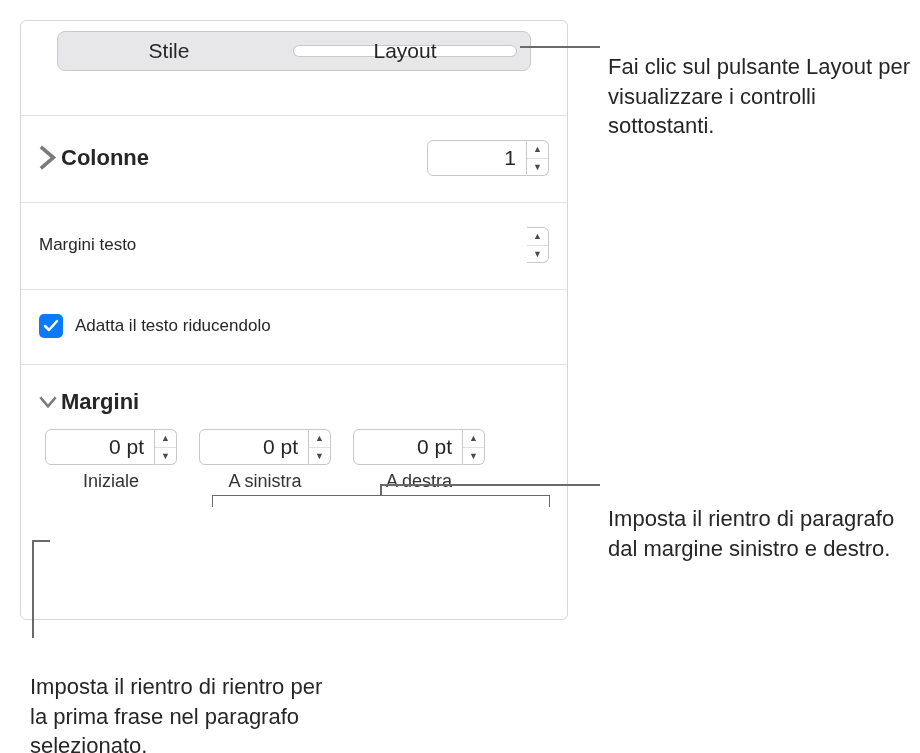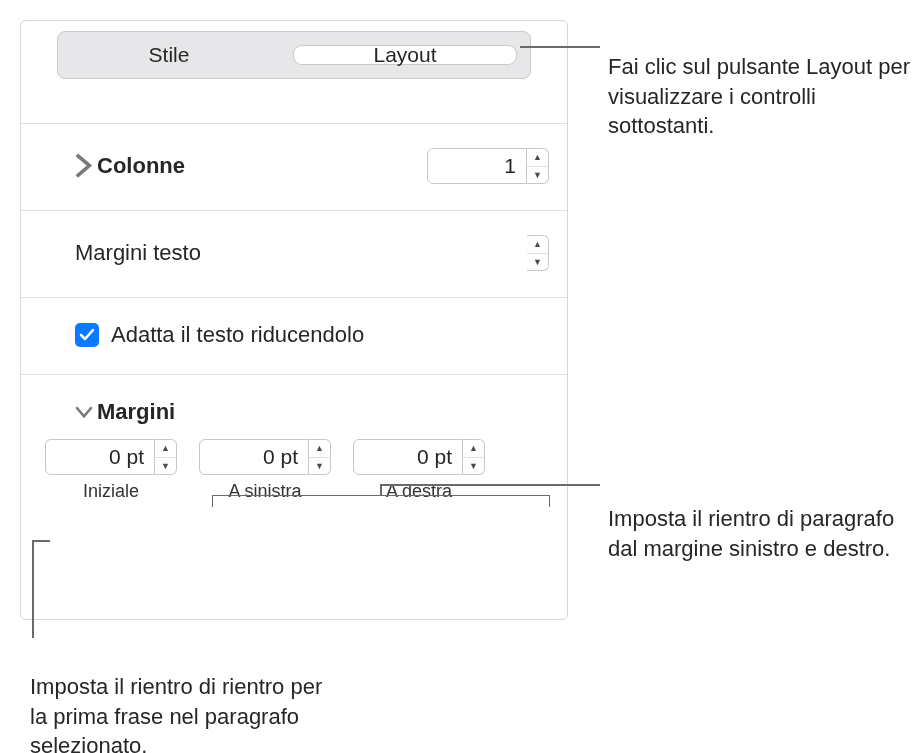--- a/index.html
+++ b/index.html
@@ -25,21 +25,21 @@
   }
   .seg-wrap {
     padding: 10px 36px 0 36px;
   }
   .segmented {
     display: flex;
     border: 1px solid #c9c9c9;
     border-radius: 8px;
     background: #e7e7e9;
     overflow: hidden;
-    height: 48px;
+    height: 40px;
   }
   .segmented .seg {
     flex: 1;
     display: flex;
     align-items: center;
     justify-content: center;
     font-size: 21px;
     color: #262626;
     cursor: default;
     user-select: none;
@@ -52,39 +52,38 @@
     font-weight: 400;
   }
   .section {
     border-top: 1px solid #e2e2e2;
     padding: 24px 18px 26px 18px;
   }
   .divider-space { height: 44px; }
   .row {
     display: flex;
     align-items: center;
-    margin-left: 36px;
   }
   .disclosure {
     width: 18px;
     display:inline-flex;
     align-items:center;
     justify-content:center;
     color:#6a6a6a;
     font-size:14px;
     margin-right:4px;
   }
   .label {
     font-size: 22px;
     font-weight: 600;
     color: #262626;
     flex: 1;
   }
   .plain-label {
-    font-size: 22px;
+    font-size: 17px;
     font-weight: 400;
     color: #262626;
     flex: 1;
   }
   .stepper {
     display: flex;
     align-items: stretch;
     height: 36px;
   }
   .stepper .field {

